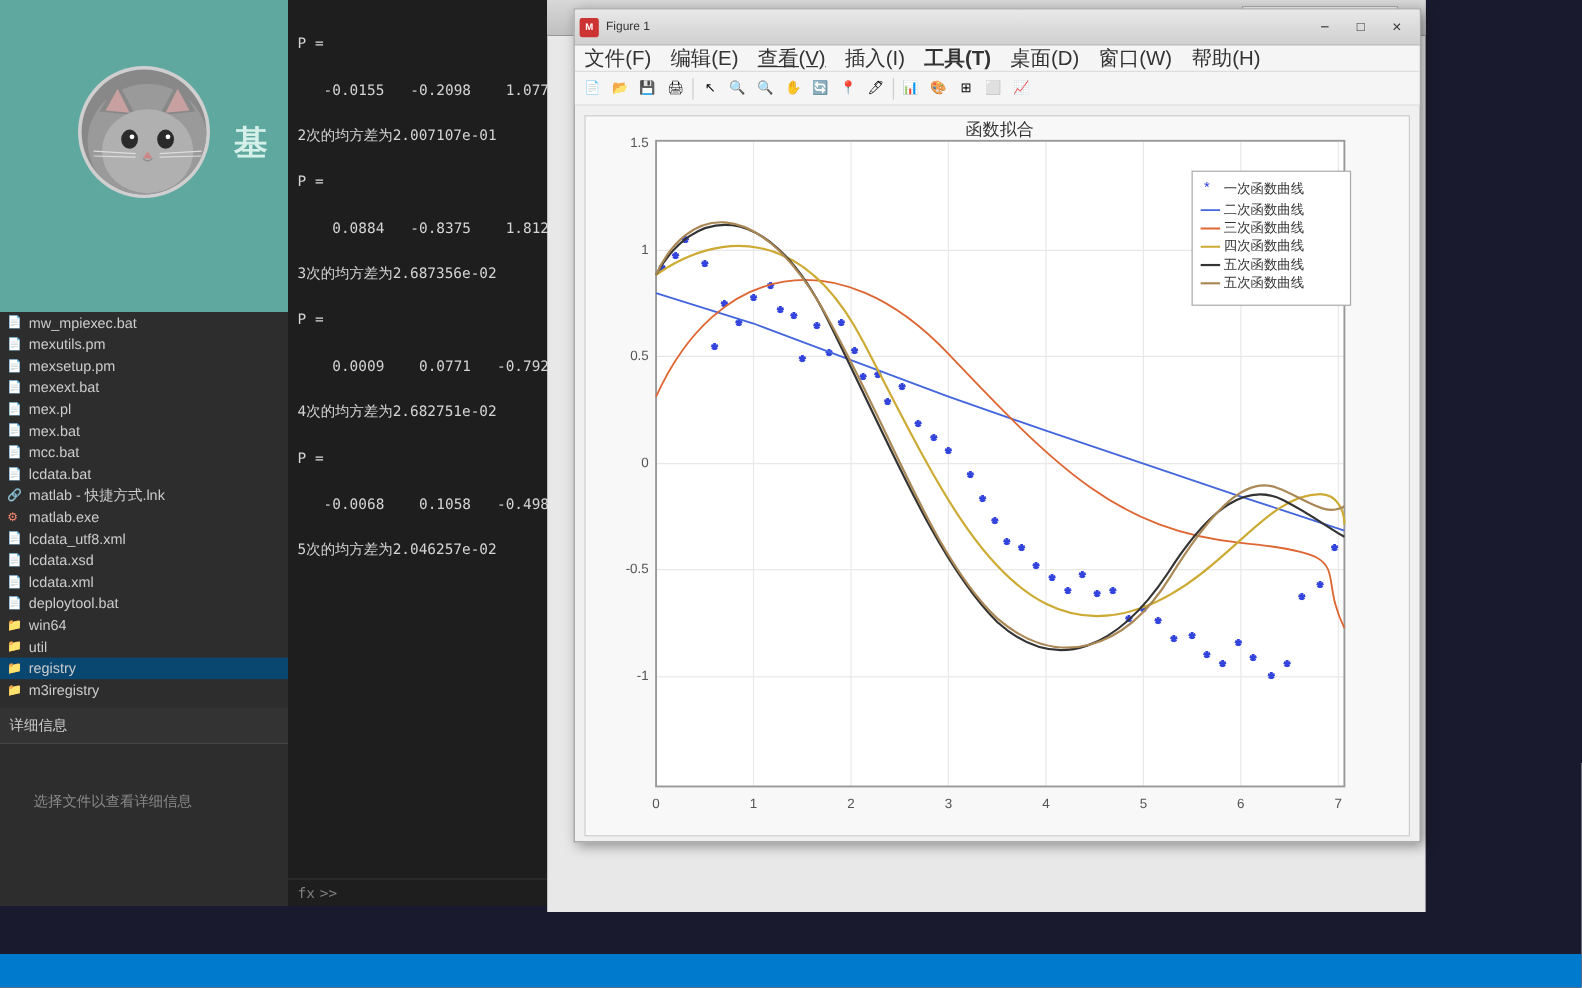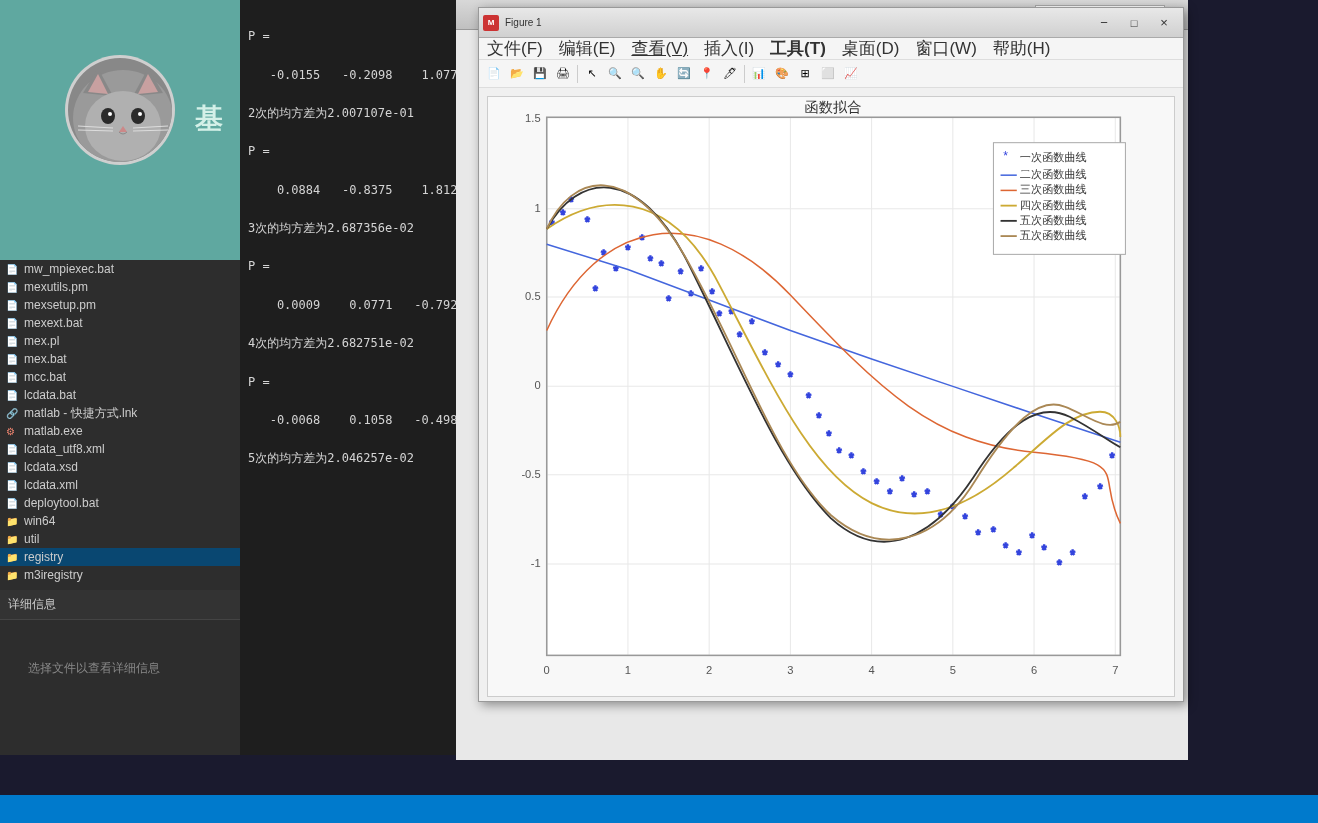--- a/index.html
+++ b/index.html
@@ -153,20 +153,25 @@
 
     0.0009    0.0771   -0.7928    1
 
 4次的均方差为2.682751e-02
 
 P =
 
    -0.0068    0.1058   -0.4986
 
 5次的均方差为2.046257e-02</div>
+  <div style="display:flex;align-items:center;padding:4px 8px;position:absolute;bottom:0;left:0;right:0;border-top:1px solid #333;background:#1e1e1e;">
+    <span style="color:#808080;margin-right:4px;font-size:12px;">fx</span>
+    <span style="color:#808080;">&gt;&gt;</span>
+    <input type="text" style="background: transparent; border: none; color: rgb(212, 212, 212); font-family: Consolas, monospace; font-size: 12px; outline: none; flex: 1 1 0%; margin-left: 4px;">
+  </div>
 </div>
 
 <div style="position:absolute;left:456px;top:0;width:732px;height:760px;background:#e8e8e8;">
   <div style="height:30px;background:linear-gradient(to bottom,#d8d8d8,#c0c0c0);border-bottom:1px solid #999;display:flex;align-items:center;padding:0 8px;">
   </div>
 
   <div style="position:absolute;right:0;top:0;height:30px;display:flex;align-items:center;padding:0 4px;gap:4px;">
     <input type="text" style="width: 130px; height: 20px; border: 1px solid rgb(170, 170, 170); background: white; font-size: 11px; padding: 1px 4px;">
     <span style="cursor:pointer;font-size:12px;color:#555;">🔍</span>
   </div>

